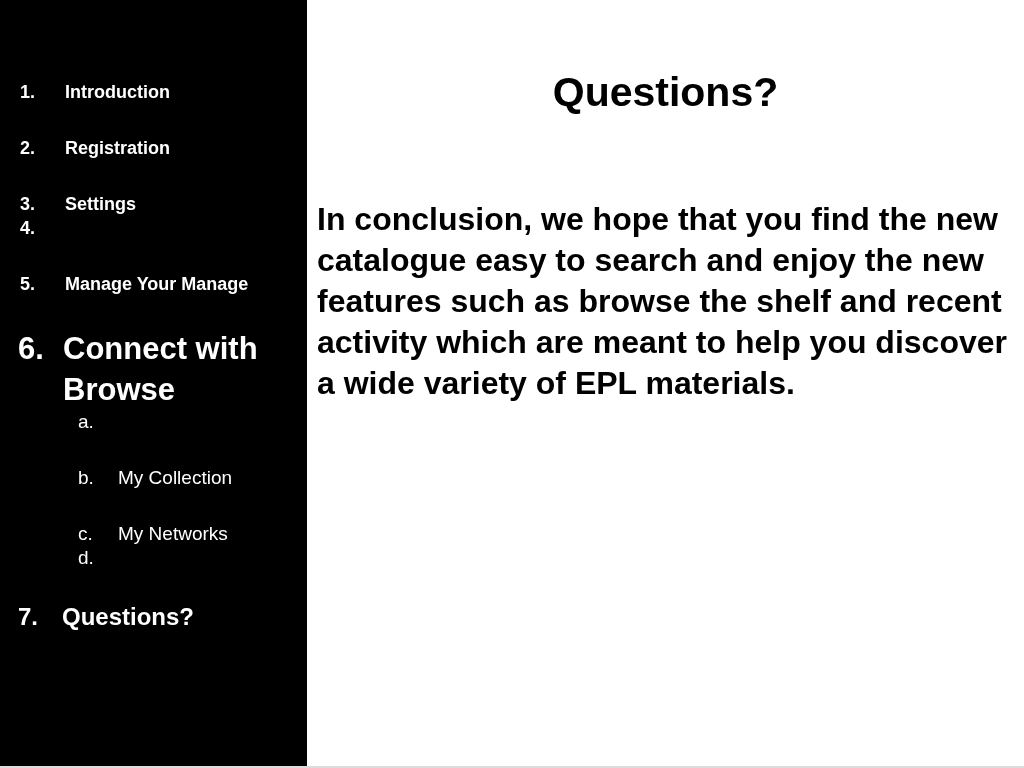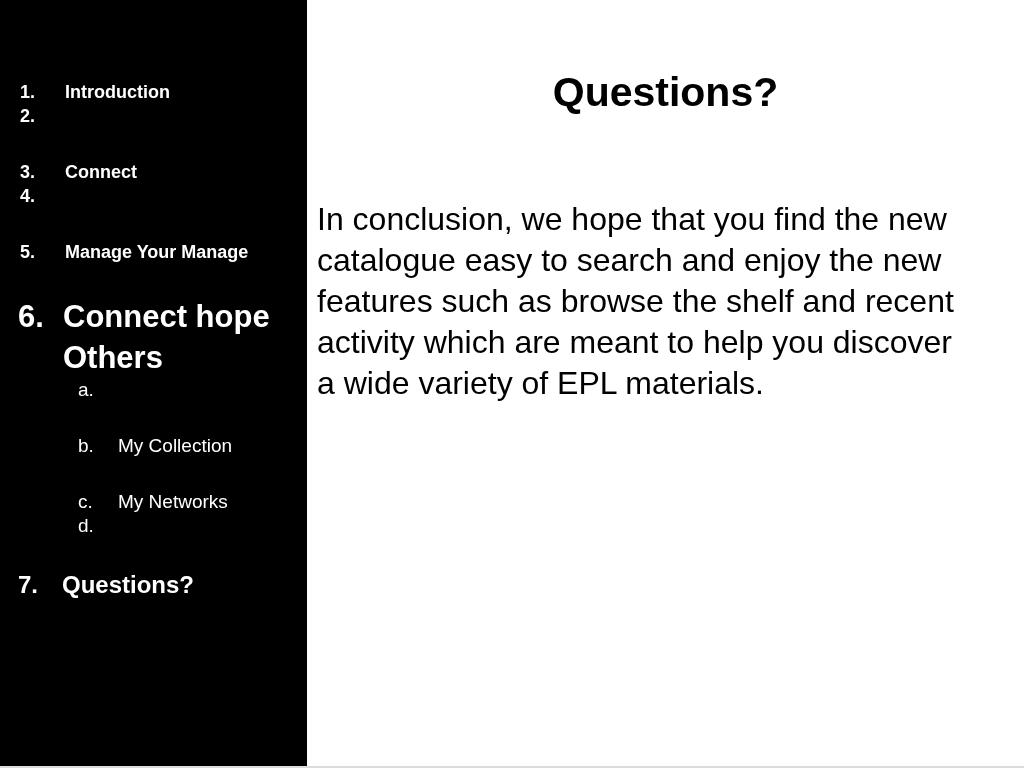--- a/index.html
+++ b/index.html
@@ -37,21 +37,21 @@
   }
   .title {
     margin-top: 68px;
     font-size: 41px; font-weight: bold;
     line-height: 49px;
     text-align: center;
   }
   .bodytext {
     margin: 82px 0 12px 10px;
     width: 700px;
-    font-size: 32px; font-weight: normal;
+    font-size: 32px; font-weight: bold;
     line-height: 41px;
     white-space: pre-line;
   }
   
   .bottom-edge {
     position: absolute; left: 0; bottom: 0;
     width: 1024px; height: 2px;
     background: #dcdcdc;
   }
 </style>
@@ -61,35 +61,36 @@
 <div class="slide">
 
   <aside class="sidebar">
     <div class="outline">
         <div class="row sm">
           <span class="num">1.</span>
           <span class="label">Introduction</span>
         </div>
         <div class="row sm">
           <span class="num">2.</span>
+          <span class="label">Registration</span>
         </div>
         <div class="row sm">
           <span class="num">3.</span>
-          <span class="label">Connect</span>
+          <span class="label">Settings</span>
         </div>
         <div class="row sm">
           <span class="num">4.</span>
         </div>
         <div class="row sm">
           <span class="num">5.</span>
           <span class="label">Manage Your Manage</span>
         </div>
         <div class="row lg">
           <span class="num">6.</span>
-          <span class="label">Connect hope Others</span>
+          <span class="label">Connect with Browse</span>
         </div>
         <div class="row sub">
           <span class="num">a.</span>
         </div>
         <div class="row sub">
           <span class="num">b.</span>
           <span class="label">My Collection</span>
         </div>
         <div class="row sub">
           <span class="num">c.</span>

